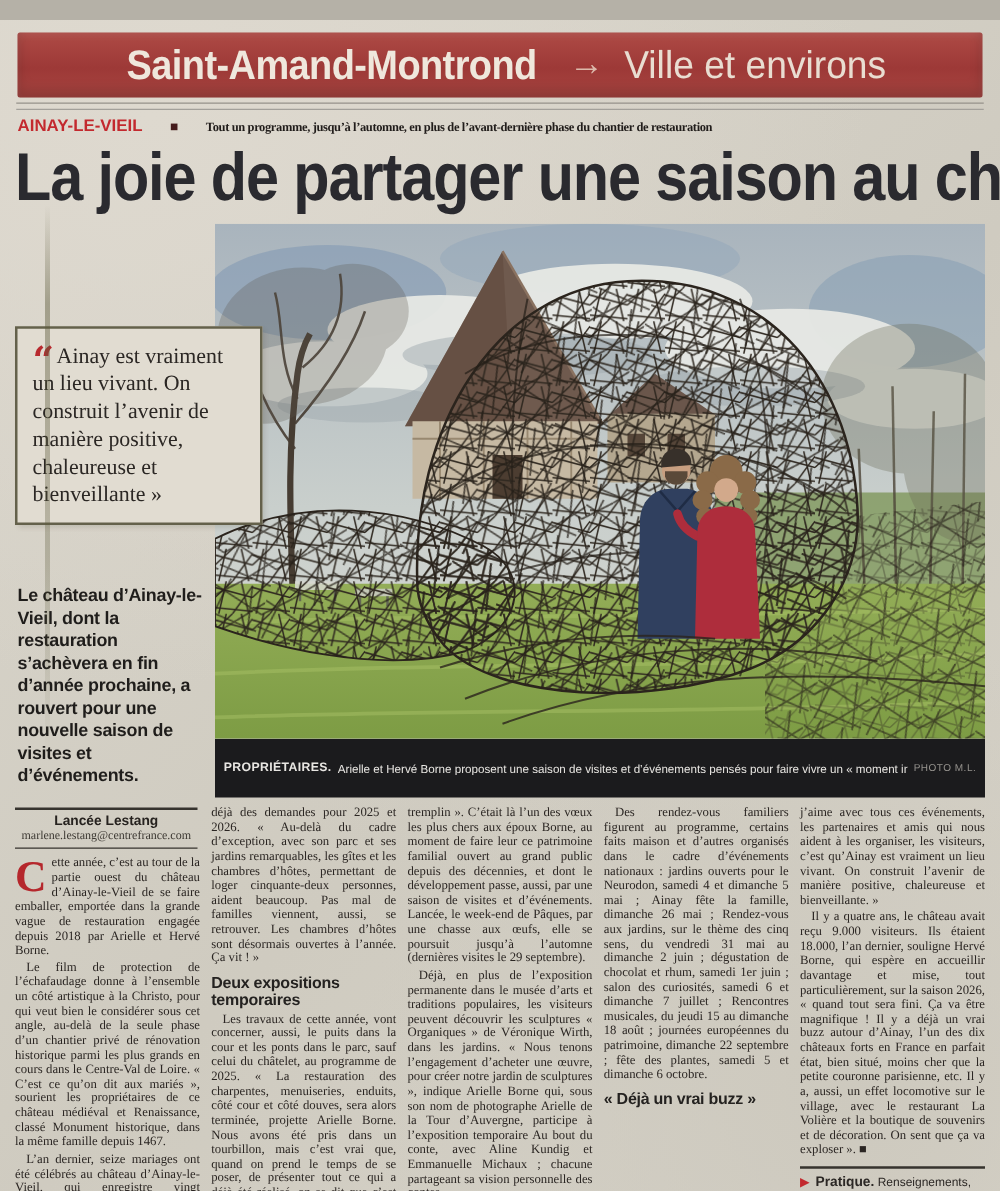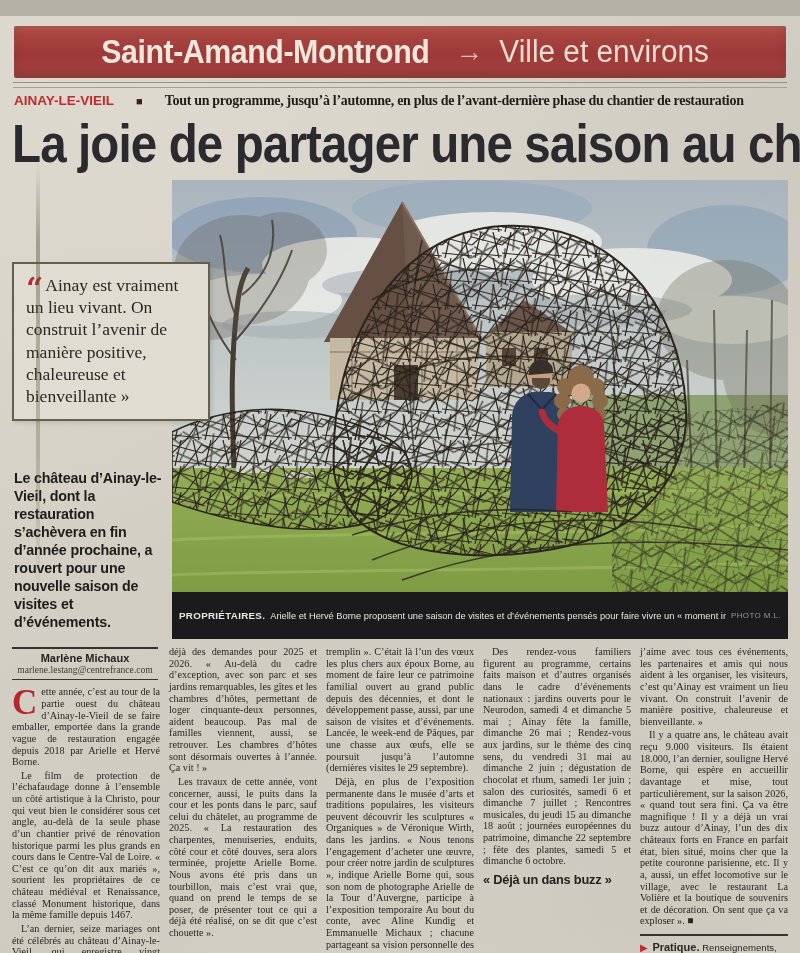--- a/index.html
+++ b/index.html
@@ -16,21 +16,21 @@
     background:linear-gradient(180deg,#ae4a45 0%,#9d3937 55%,#a74440 100%);
     box-shadow:inset 0 -5px 10px rgba(0,0,0,.18), inset 0 3px 6px rgba(255,255,255,.08);}
   .banner-region{font-family:"Liberation Sans",sans-serif;font-weight:700;font-size:33px;color:#efe7dc;letter-spacing:-.5px;display:inline-block;transform:scaleX(.92);}
   .banner-arrow{color:#dcb9ab;font-size:28px;font-weight:700;line-height:1;}
   .banner-section{font-family:"Liberation Sans",sans-serif;font-weight:400;font-size:31px;color:#e9ddd1;display:inline-block;transform:scaleX(.96);}
   .banner-rule{height:4px;border-top:1px solid #95918a;border-bottom:1px solid #a3a09a;margin:4px 1px 5px;}
   
   .kicker{display:flex;align-items:baseline;gap:22px;margin:2px 2px 0;white-space:nowrap;overflow:hidden;}
   .kicker-loc{color:#c3292e;font-family:"Liberation Sans",sans-serif;font-weight:700;font-size:13.5px;}
   .kicker-square{color:#451c1c;font-size:11px;}
-  .kicker-text{font-weight:700;font-size:14px;letter-spacing:-.3px;color:#211d1b;}
+  .kicker-text{font-weight:700;font-size:10px;letter-spacing:-.3px;color:#211d1b;}
   
   .headline{margin:3px 0 6px;font-family:"Liberation Sans",sans-serif;font-weight:700;font-size:54px;color:#2a2a2f;letter-spacing:-1px;white-space:nowrap;}
   .headline-inner{display:inline-block;transform:scaleX(.88);transform-origin:left center;}
   
   .hero{display:flex;margin-top:2px;}
   .left-strip{width:160px;flex:none;display:flex;flex-direction:column;position:relative;z-index:3;}
   .quote-box{margin-top:82px;width:198px;box-sizing:border-box;background:#e1dcd1;border:2px solid#64614b;
     padding:10px 8px 12px 12px;font-size:17.5px;line-height:1.27;color:#2b2724;box-shadow:2px 2px 4px rgba(60,55,40,.15);}
   .quote-mark{color:#b8292e;font-family:"DejaVu Serif",serif;font-weight:700;font-size:30px;line-height:0;vertical-align:-8px;margin-right:2px;}
   .lead{margin:auto 4px 8px 2px;font-family:"Liberation Sans",sans-serif;font-weight:700;font-size:14.3px;line-height:1.26;letter-spacing:-.2px;color:#1f1d1b;}
@@ -241,38 +241,39 @@
           <b>PROPRIÉTAIRES.</b>
           <span class="cap-text">Arielle et Hervé Borne proposent une saison de visites et d’événements pensés pour faire vivre un « moment inoubliable » aux visiteurs.</span>
           <span class="credit">PHOTO M.L.</span>
         </figcaption>
       </figure>
     </div>
 
     <div class="cols">
       <div class="col">
         <div class="byline">
-          <div class="byline-name">Marlène Michaux</div>
+          <div class="byline-name">Lancée Lestang</div>
           <div class="byline-email">marlene.lestang@centrefrance.com</div>
         </div>
         <p class="body noindent"><span class="dropcap">C</span><span>ette année, c’est au tour de la partie ouest du château d’Ainay-le-Vieil de se faire emballer, emportée dans la grande vague de restauration engagée depuis 2018 par Arielle et Hervé Borne.</span></p>
         <p class="body">Le film de protection de l’échafaudage donne à l’ensemble un côté artistique à la Christo, pour qui veut bien le considérer sous cet angle, au-delà de la seule phase d’un chantier privé de rénovation historique parmi les plus grands en cours dans le Centre-Val de Loire. « C’est ce qu’on dit aux mariés », sourient les propriétaires de ce château médiéval et Renaissance, classé Monument historique, dans la même famille depuis 1467.</p>
         <p class="body">L’an dernier, seize mariages ont été célébrés au château d’Ainay-le-Vieil, qui enregistre vingt réservations pour ce type de cérémonies, cette année, et reçoit</p>
       </div>
       <div class="col">
         <p class="body noindent">déjà des demandes pour 2025 et 2026. « Au-delà du cadre d’exception, avec son parc et ses jardins remarquables, les gîtes et les chambres d’hôtes, permettant de loger cinquante-deux personnes, aident beaucoup. Pas mal de familles viennent, aussi, se retrouver. Les chambres d’hôtes sont désormais ouvertes à l’année. Ça vit ! »</p>
+        <h3 class="subhead">Deux expositions temporaires</h3>
         <p class="body">Les travaux de cette année, vont concerner, aussi, le puits dans la cour et les ponts dans le parc, sauf celui du châtelet, au programme de 2025. « La restauration des charpentes, menuiseries, enduits, côté cour et côté douves, sera alors terminée, projette Arielle Borne. Nous avons été pris dans un tourbillon, mais c’est vrai que, quand on prend le temps de se poser, de présenter tout ce qui a déjà été réalisé, on se dit que c’est chouette ».</p>
       </div>
       <div class="col">
         <p class="body noindent">tremplin ». C’était là l’un des vœux les plus chers aux époux Borne, au moment de faire leur ce patrimoine familial ouvert au grand public depuis des décennies, et dont le développement passe, aussi, par une saison de visites et d’événements. Lancée, le week-end de Pâques, par une chasse aux œufs, elle se poursuit jusqu’à l’automne (dernières visites le 29 septembre).</p>
         <p class="body">Déjà, en plus de l’exposition permanente dans le musée d’arts et traditions populaires, les visiteurs peuvent découvrir les sculptures « Organiques » de Véronique Wirth, dans les jardins. « Nous tenons l’engagement d’acheter une œuvre, pour créer notre jardin de sculptures », indique Arielle Borne qui, sous son nom de photographe Arielle de la Tour d’Auvergne, participe à l’exposition temporaire Au bout du conte, avec Aline Kundig et Emmanuelle Michaux ; chacune partageant sa vision personnelle des contes.</p>
       </div>
       <div class="col">
         <p class="body">Des rendez-vous familiers figurent au programme, certains faits maison et d’autres organisés dans le cadre d’événements nationaux : jardins ouverts pour le Neurodon, samedi 4 et dimanche 5 mai ; Ainay fête la famille, dimanche 26 mai ; Rendez-vous aux jardins, sur le thème des cinq sens, du vendredi 31 mai au dimanche 2 juin ; dégustation de chocolat et rhum, samedi 1er juin ; salon des curiosités, samedi 6 et dimanche 7 juillet ; Rencontres musicales, du jeudi 15 au dimanche 18 août ; journées européennes du patrimoine, dimanche 22 septembre ; fête des plantes, samedi 5 et dimanche 6 octobre.</p>
-        <h3 class="subhead">« Déjà un dans buzz »</h3>
+        <h3 class="subhead">« Déjà un vrai buzz »</h3>
       </div>
       <div class="col">
         <p class="body noindent">j’aime avec tous ces événements, les partenaires et amis qui nous aident à les organiser, les visiteurs, c’est qu’Ainay est vraiment un lieu vivant. On construit l’avenir de manière positive, chaleureuse et bienveillante. »</p>
         <p class="body">Il y a quatre ans, le château avait reçu 9.000 visiteurs. Ils étaient 18.000, l’an dernier, souligne Hervé Borne, qui espère en accueillir davantage et mise, tout particulièrement, sur la saison 2026, « quand tout sera fini. Ça va être magnifique ! Il y a déjà un vrai buzz autour d’Ainay, l’un des dix châteaux forts en France en parfait état, bien situé, moins cher que la petite couronne parisienne, etc. Il y a, aussi, un effet locomotive sur le village, avec le restaurant La Volière et la boutique de souvenirs et de décoration. On sent que ça va exploser ». ■</p>
         <div class="pratique">
           <span class="pratique-arrow">▶</span>
           <b>Pratique.</b>
           <span>Renseignements, tarifs et réservations au 02.48.63.02.88 ou à : accueil@chateau-ainaylevieil.fr.</span>
         </div>
       </div>

